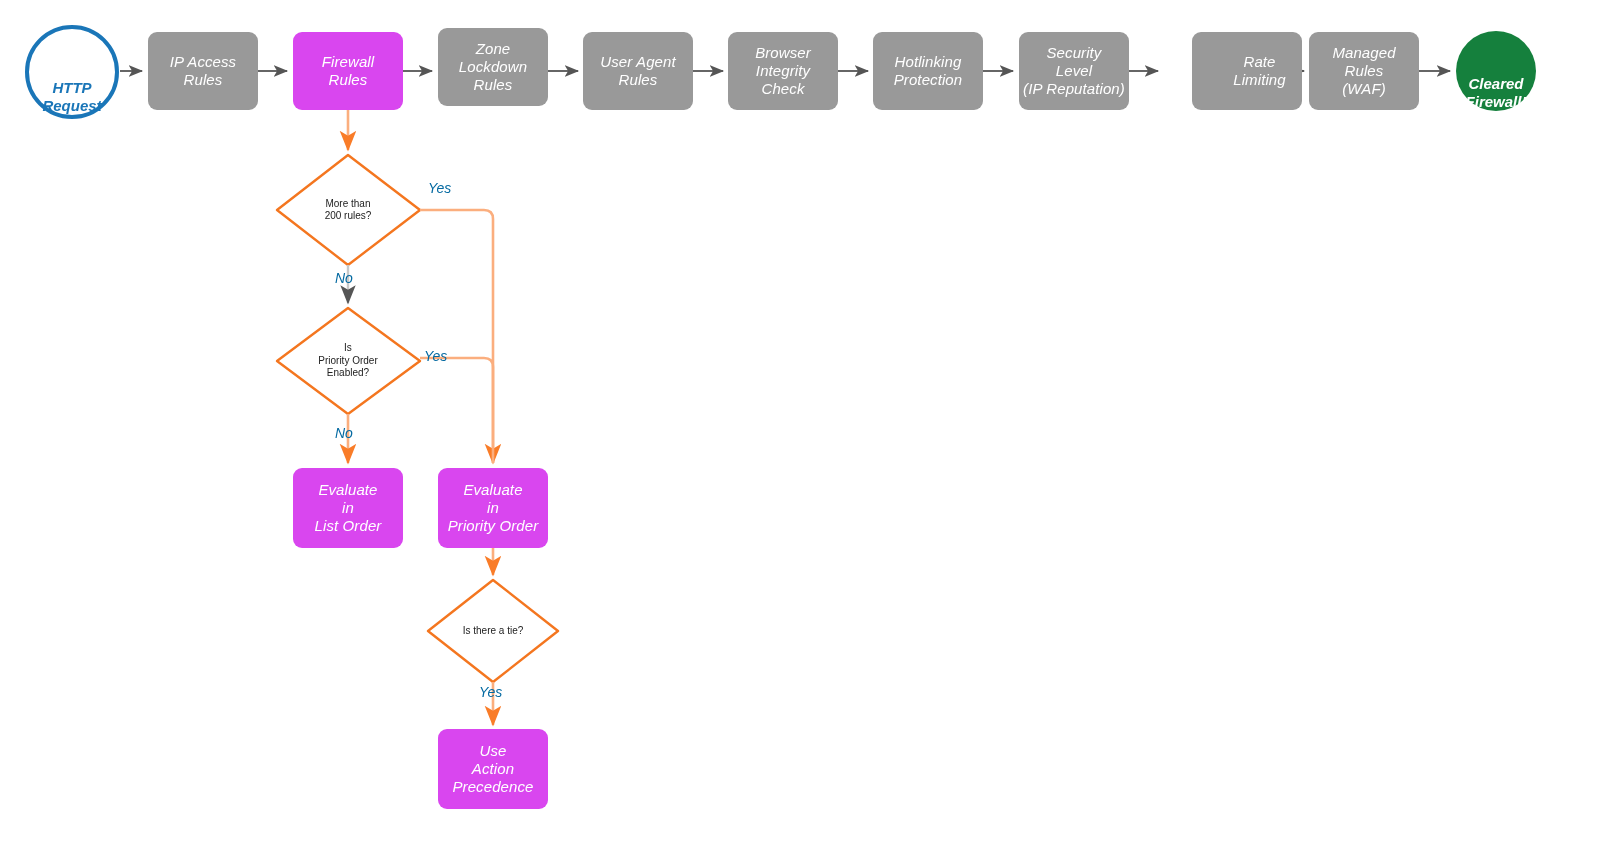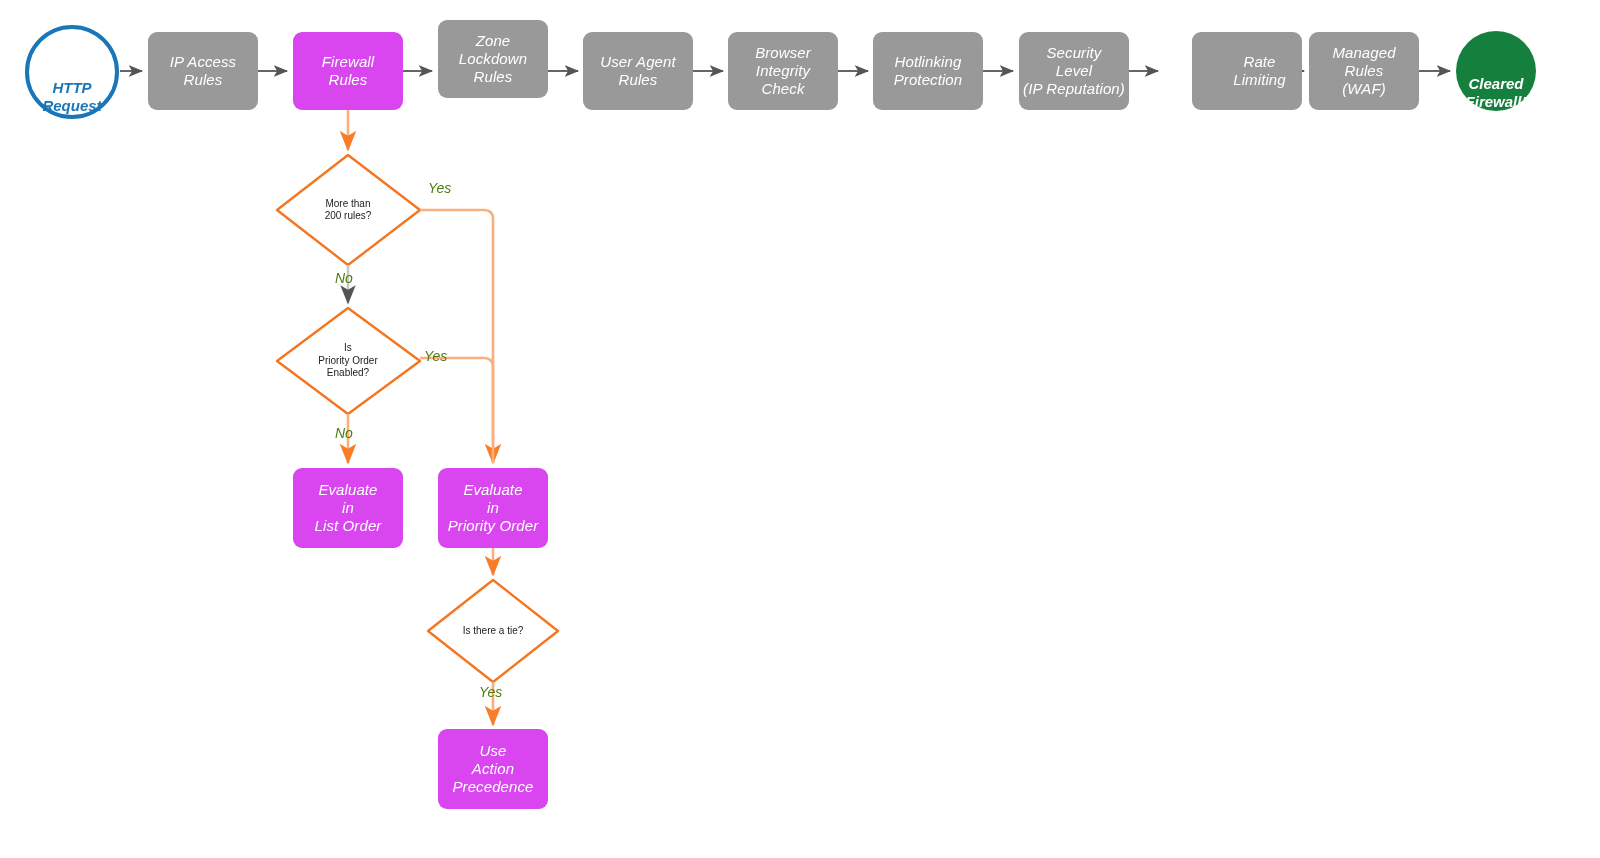--- a/index.html
+++ b/index.html
@@ -73,21 +73,21 @@
     line-height: 1.25;
     white-space: pre-line;
     pointer-events: none;
   }
 
   
   .edge-label {
     position: absolute;
     font-size: 14px;
     font-style: italic;
-    color: #4d7c0f;
+    color: #0369a1;
     white-space: nowrap;
   }
 </style>
 </head>
 <body>
 
 <svg id="canvas" viewBox="0 0 1600 858" xmlns="http://www.w3.org/2000/svg">
   <defs>
     <marker id="arrow-gray" markerWidth="9" markerHeight="9" refX="7.4" refY="3.2" orient="auto" markerUnits="strokeWidth">
       <path d="M0,0 L8,3.2 L0,6.4 L1.9,3.2 z" fill="#555555"></path>
@@ -149,21 +149,21 @@
 <div class="node box gray" style="left:148px; top:32px; width:110px; height:78px;">
   <span>IP Access
 Rules</span>
 </div>
 
 <div class="node box orange" style="left:293px; top:32px; width:110px; height:78px;">
   <span>Firewall
 Rules</span>
 </div>
 
-<div class="node box gray" style="left:438px; top:20px; width:110px; height:78px;">
+<div class="node box gray" style="left:438px; top:28px; width:110px; height:78px;">
   <span>Zone
 Lockdown
 Rules</span>
 </div>
 
 <div class="node box gray" style="left:583px; top:32px; width:110px; height:78px;">
   <span>User Agent
 Rules</span>
 </div>
 

